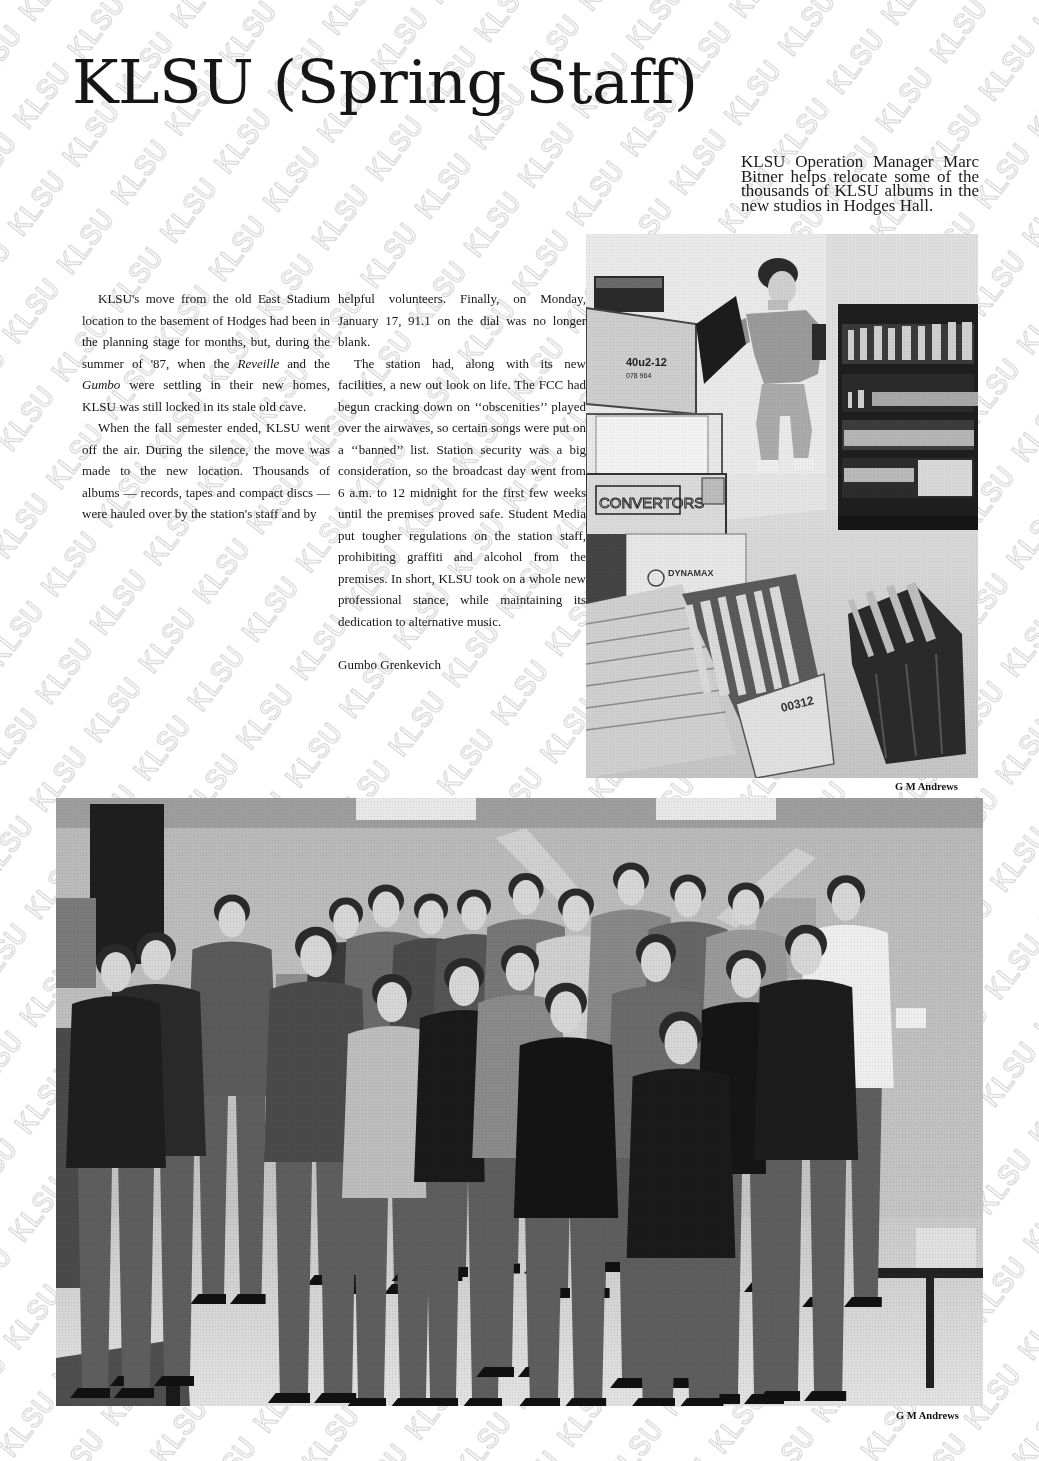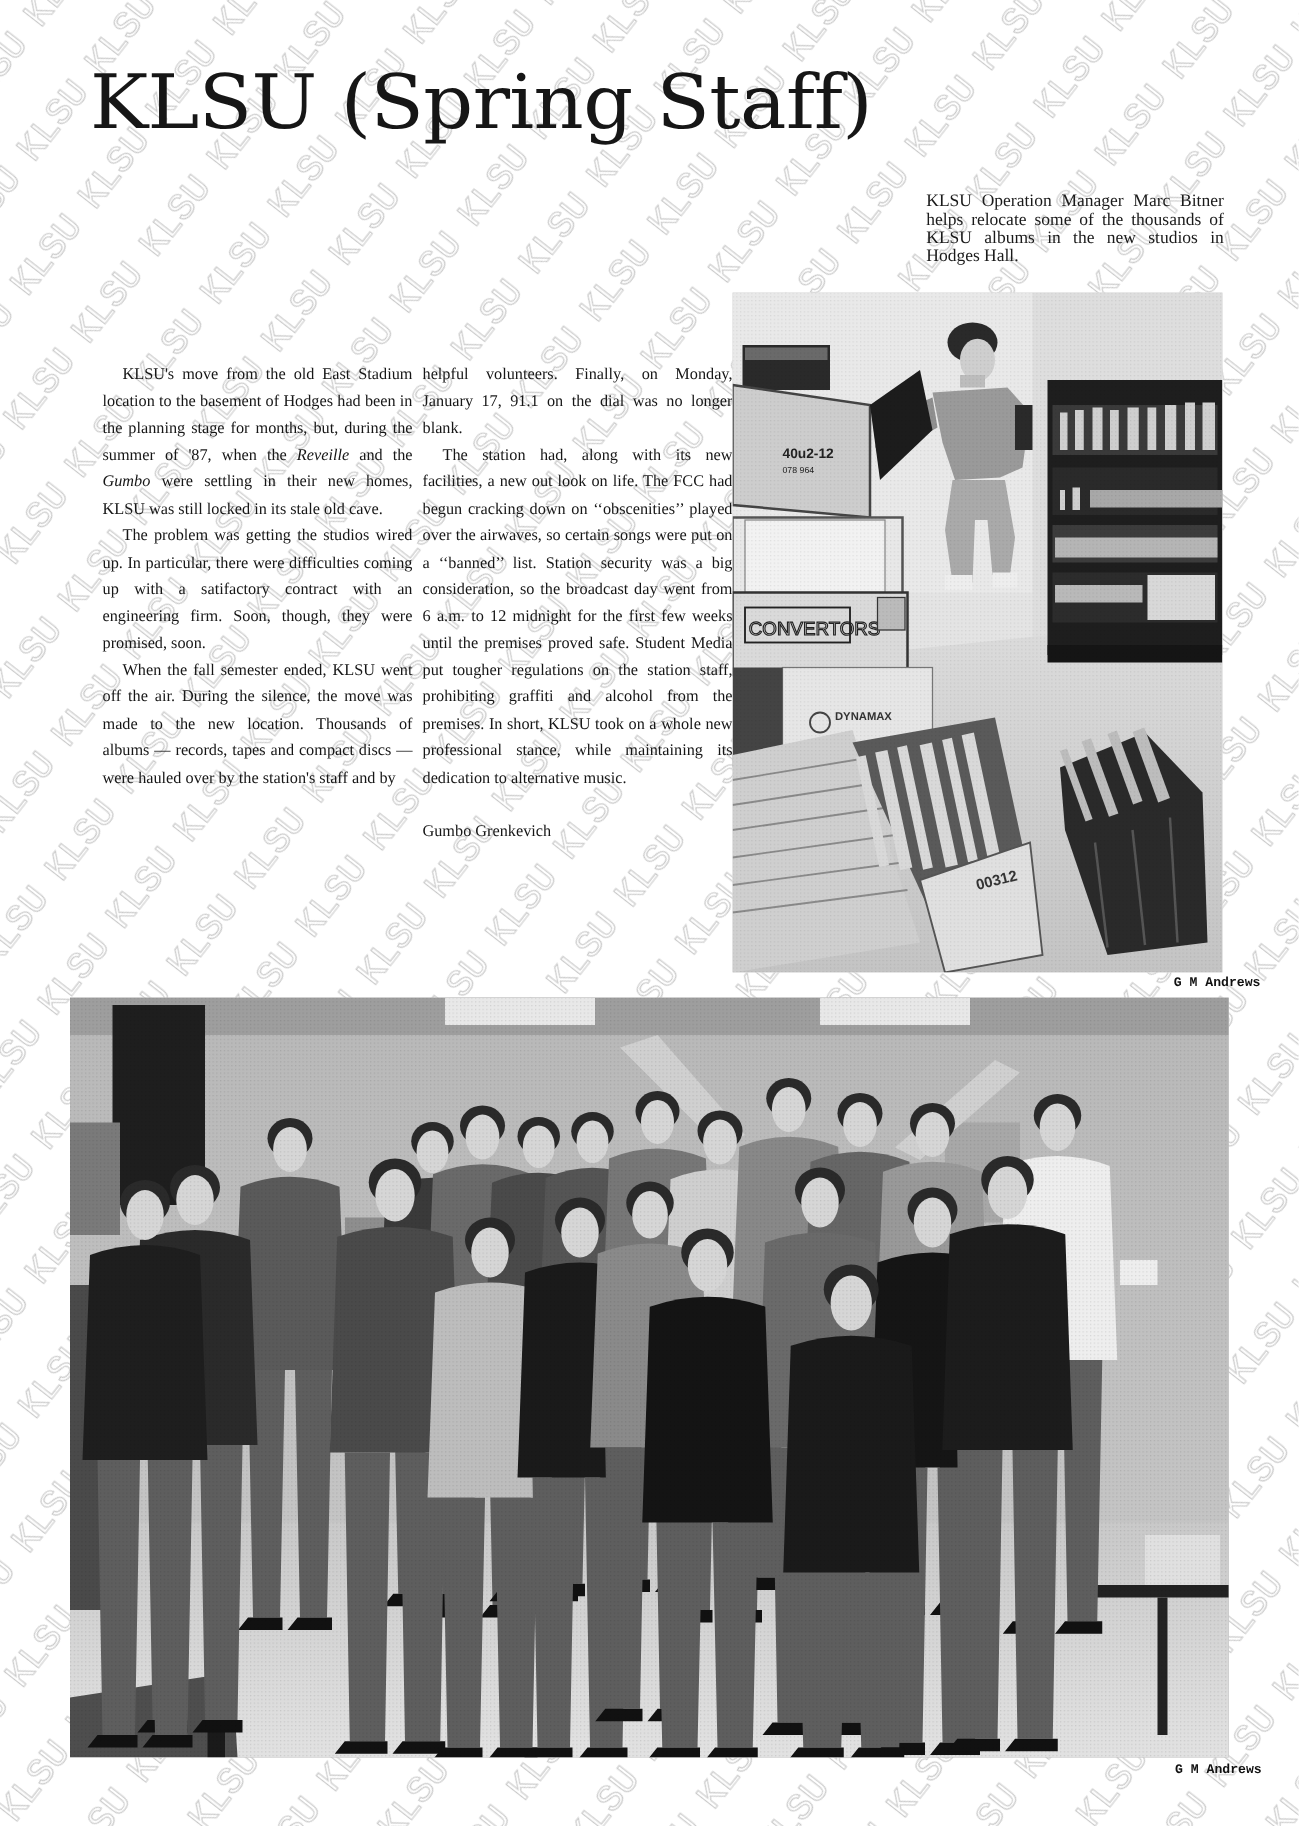--- a/index.html
+++ b/index.html
@@ -36,21 +36,21 @@
       z-index: 2;
       white-space: nowrap;
       transform: scaleX(1.04);
       transform-origin: left center;
     }
     .caption {
       position: absolute;
       left: 741px;
       top: 155px;
       width: 238px;
-      font-size: 14px;
+      font-size: 17px;
       line-height: 14.5px;
       text-align: justify;
       color: #1a1a1a;
       z-index: 2;
     }
     .column {
       position: absolute;
       top: 288px;
       width: 248px;
       font-size: 13px;
@@ -84,27 +84,26 @@
     }
     .photo-group {
       left: 56px;
       top: 798px;
       width: 927px;
       height: 608px;
       background: #bdbdbd;
     }
     .credit {
       position: absolute;
-      font-family: Liberation Mono, monospace;
+      font-family: Liberation Serif, serif;
       font-weight: bold;
       font-size: 10.5px;
       color: #111;
       z-index: 3;
       white-space: nowrap;
-      margin-left: 44px;
     }
     .credit-top {
       left: 895px;
       top: 781px;
     }
     .credit-group {
       left: 896px;
       top: 1410px;
     }
     .photo svg { display: block; }
@@ -120,21 +119,20 @@
   </defs>
   <rect width="1039" height="1461" fill="url(#wm)"></rect>
 </svg>
 
 <h1 class="title">KLSU (Spring Staff)</h1>
 
 <div class="caption">KLSU Operation Manager Marc Bitner helps relocate some of the thousands of KLSU albums in the new studios in Hodges Hall.</div>
 
 <div class="column col-left">
   <p>KLSU's move from the old East Stadium location to the basement of Hodges had been in the planning stage for months, but, during the summer of '87, when the <i>Reveille</i> and the <i>Gumbo</i> were settling in their new homes, KLSU was still locked in its stale old cave.</p>
-  <p>The problem was getting the studios wired up. In particular, there were difficulties coming up with a satifactory contract with an engineering firm. Soon, though, they were promised, soon.</p>
   <p>When the fall semester ended, KLSU went off the air. During the silence, the move was made to the new location. Thousands of albums — records, tapes and compact discs — were hauled over by the station's staff and by</p>
 </div>
 
 <div class="column col-right">
   <p class="cont">helpful volunteers. Finally, on Monday, January 17, 91.1 on the dial was no longer blank.</p>
   <p>The station had, along with its new facilities, a new out look on life. The FCC had begun cracking down on ‘‘obscenities’’ played over the airwaves, so certain songs were put on a ‘‘banned’’ list. Station security was a big consideration, so the broadcast day went from 6 a.m. to 12 midnight for the first few weeks until the premises proved safe. Student Media put tougher regulations on the station staff, prohibiting graffiti and alcohol from the premises. In short, KLSU took on a whole new professional stance, while maintaining its dedication to alternative music.</p>
   <p class="byline">Gumbo Grenkevich</p>
 </div>
 
 <div class="photo photo-top">

